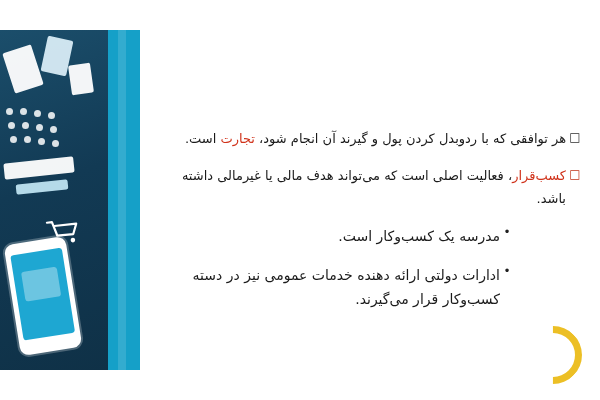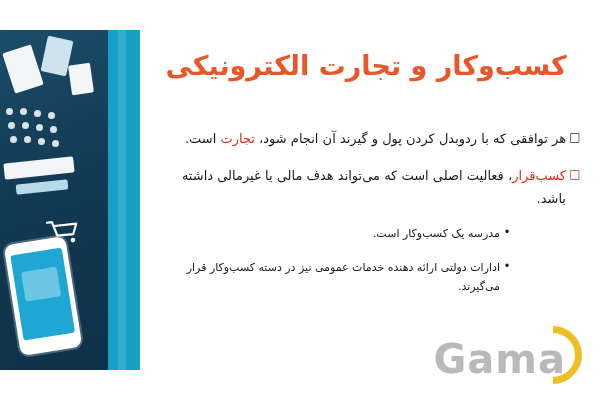--- a/index.html
+++ b/index.html
@@ -157,21 +157,21 @@
     font-size: 13px;
     line-height: 1.75;
     color: #1a1a1a;
     text-align: right;
   }
   .btext .hl { color: #d0321a; text-align: right; }
 
   .level2 {
     margin-right: 70px;
   }
-  .level2 .btext { font-size: 11px; }
+  .level2 .btext { font-size: 14px; }
   .level2 .marker { width: 14px; }
   .wm-text {
     position: absolute;
     right: 34px;
     bottom: 18px;
     font-size: 40px;
     font-weight: bold;
     color: #b9b9b9;
     letter-spacing: 1px;
     font-family: "DejaVu Sans", "Liberation Sans", sans-serif;
@@ -229,21 +229,20 @@
       </svg>
     </div>
 
     <div class="phone">
       <div class="phone-screen"></div>
     </div>
 
     <div class="art-stripe"></div>
   </div>
 
-  <div class="title">کسب‌وکار و تجارت الکترونیکی</div>
 
   <div class="body">
 
     <div class="bullet-row">
       <span class="marker square-dark">□</span>
       <span class="btext">
         <span>هر توافقی که با ردوبدل کردن پول و گیرند آن انجام شود، </span><span class="hl">تجارت</span><span> است.</span>
       </span>
     </div>
 
@@ -259,16 +258,15 @@
       <span class="btext">مدرسه یک کسب‌وکار است.</span>
     </div>
 
     <div class="bullet-row level2">
       <span class="marker dot">•</span>
       <span class="btext">ادارات دولتی ارائه دهنده خدمات عمومی نیز در دسته کسب‌وکار قرار می‌گیرند.</span>
     </div>
 
   </div>
 
-  <div class="wm-text">Gama</div>
   <div class="wm-arc"></div>
 
 </div>
 
 </body></html>

